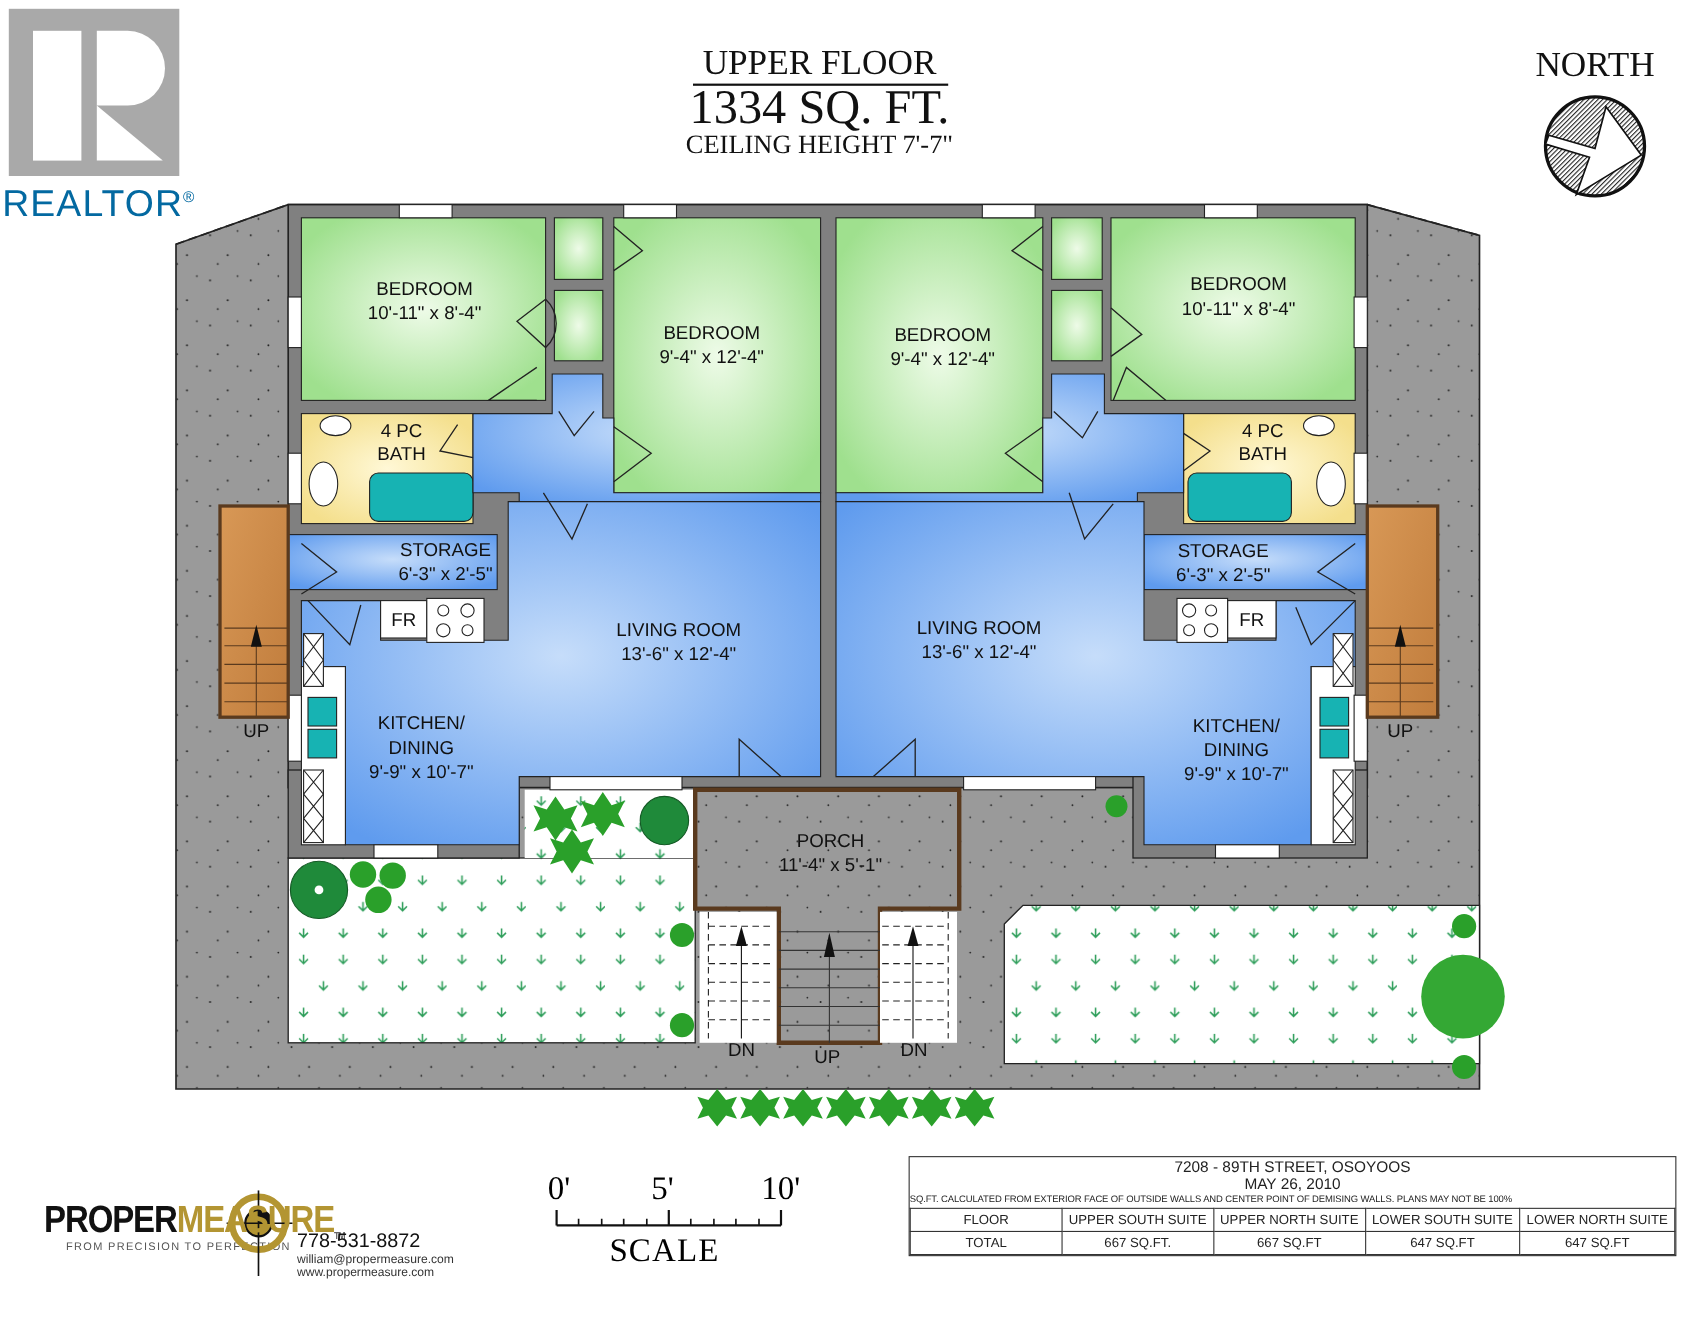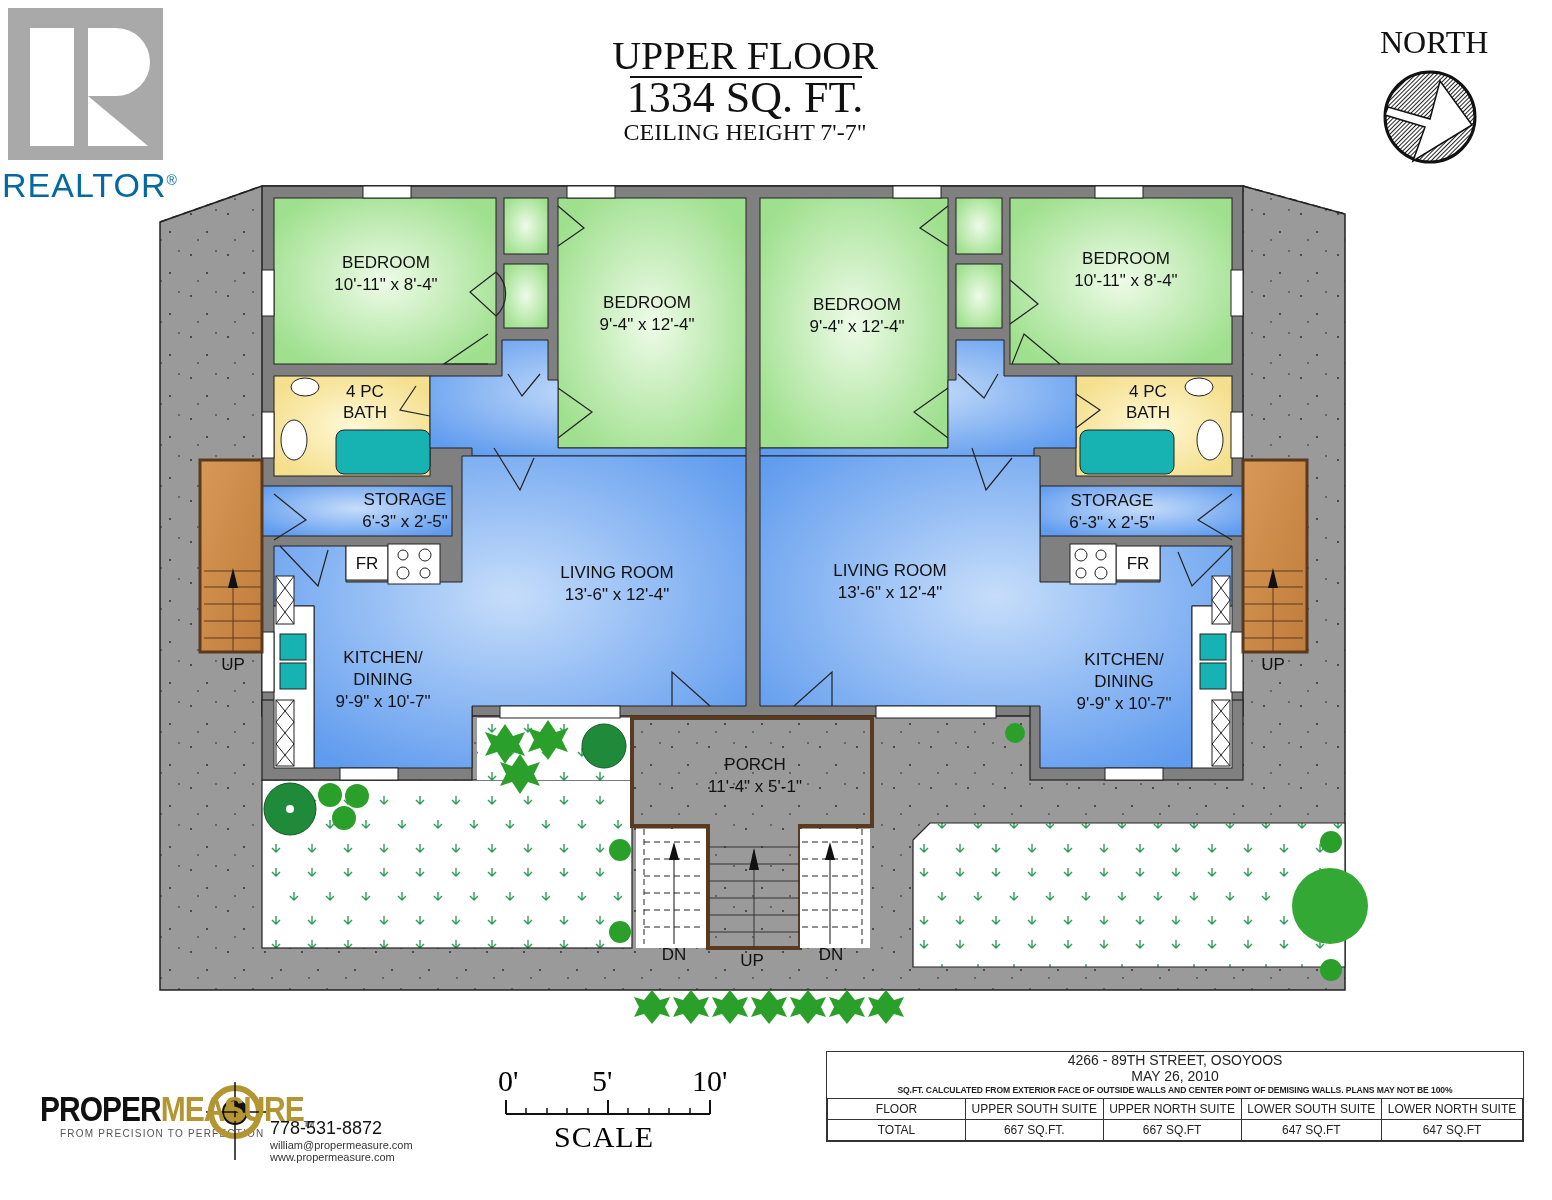--- a/index.html
+++ b/index.html
@@ -2,43 +2,43 @@
 <html><head>
 <meta charset="utf-8">
 <style>
   html,body{margin:0;padding:0;background:#fff;}
   body{width:1552px;height:1200px;position:relative;overflow:hidden;font-family:"Liberation Sans",sans-serif;}
   .serif{font-family:"Liberation Serif","DejaVu Serif",serif;}
   #realtor{position:absolute;left:0;top:0;width:190px;height:210px;}
   #realtor .box{position:absolute;left:8px;top:8px;width:155px;height:152px;background:#a9a9a9;}
   #realtor .lbl{position:absolute;left:2px;top:166px;font-size:34px;color:#0369a1;letter-spacing:1px;}
   #title{position:absolute;left:600px;top:38px;width:290px;text-align:center;color:#111;}
-  #title .t1{font-size:40px;line-height:36px;}
+  #title .t1{font-size:32px;line-height:36px;}
   #title .rule{height:2px;background:#111;margin:2px 28px 2px 30px;}
   #title .t2{font-size:44px;line-height:36px;}
   #title .t3{font-size:24px;line-height:32px;}
-  #north{position:absolute;left:1380px;top:24px;width:140px;}
+  #north{position:absolute;left:1380px;top:40px;width:140px;text-align:center;}
   #north .lbl{font-size:32px;color:#111;}
   #plan{position:absolute;left:0;top:0;}
   #scale{position:absolute;left:496px;top:1064px;width:240px;}
   #scale .nums{position:relative;height:34px;font-size:30px;}
   #scale .nums span{position:absolute;top:0;}
   #scale .lbl{position:absolute;left:58px;top:56px;font-size:30px;letter-spacing:1px;}
   #logo{position:absolute;left:40px;top:1090px;}
   #logo .pm{font-family:"Liberation Sans",sans-serif;font-weight:bold;font-size:30px;letter-spacing:-1px;transform:scaleY(1.15);transform-origin:left top;}
   #logo .pm .a{color:#111;}
   #logo .pm .b{color:#b39532;}
   #logo .tm{font-size:8px;color:#666;vertical-align:bottom;}
   #logo .tag{font-size:10px;color:#555;letter-spacing:1.2px;margin-top:4px;margin-left:20px;}
   #contact{position:absolute;left:270px;top:1118px;}
   #contact .ph{font-size:18px;font-weight:normal;color:#111;}
   #contact .ln{font-size:11px;color:#333;line-height:12px;}
   #info{position:absolute;left:826px;top:1051px;width:696px;border:1.5px solid #333;font-size:12px;color:#222;}
   #info .hd{text-align:center;font-size:14px;line-height:16px;}
-  #info .note{text-align:center;font-size:8.6px;line-height:12px;letter-spacing:-0.1px;font-weight:bold;}
+  #info .note{font-size:8.6px;line-height:12px;letter-spacing:-0.1px;}
   #info table{width:100%;border-collapse:collapse;margin-top:2px;}
   #info td{border:1px solid #333;text-align:center;height:20px;font-size:12px;padding:0;}
 </style>
 </head>
 <body>
 
 <div id="realtor">
   <div class="box">
     <svg width="155" height="152" viewBox="0 0 155 152">
       <rect x="22" y="20" width="44" height="118" fill="#fff"></rect>
@@ -389,21 +389,21 @@
   <div class="pm"><span class="a">PROPER</span><span class="b">MEASURE</span><span class="tm">TM</span></div>
   <div class="tag">FROM PRECISION TO PERFECTION</div>
 </div>
 <div id="contact">
   <div class="ph">778-531-8872</div>
   <div class="ln">william@propermeasure.com</div>
   <div class="ln">www.propermeasure.com</div>
 </div>
 
 <div id="info">
-  <div class="hd">4266 - 89TH STREET, OSOYOOS</div>
+  <div class="hd">7208 - 89TH STREET, OSOYOOS</div>
   <div class="hd">MAY 26, 2010</div>
   <div class="note">SQ.FT. CALCULATED FROM EXTERIOR FACE OF OUTSIDE WALLS AND CENTER POINT OF DEMISING WALLS. PLANS MAY NOT BE 100%</div>
   <table>
     <tbody>
         <tr>
       <td style="width:137px">FLOOR</td>
       <td>UPPER SOUTH SUITE</td>
       <td>UPPER NORTH SUITE</td>
       <td>LOWER SOUTH SUITE</td>
       <td>LOWER NORTH SUITE</td>

